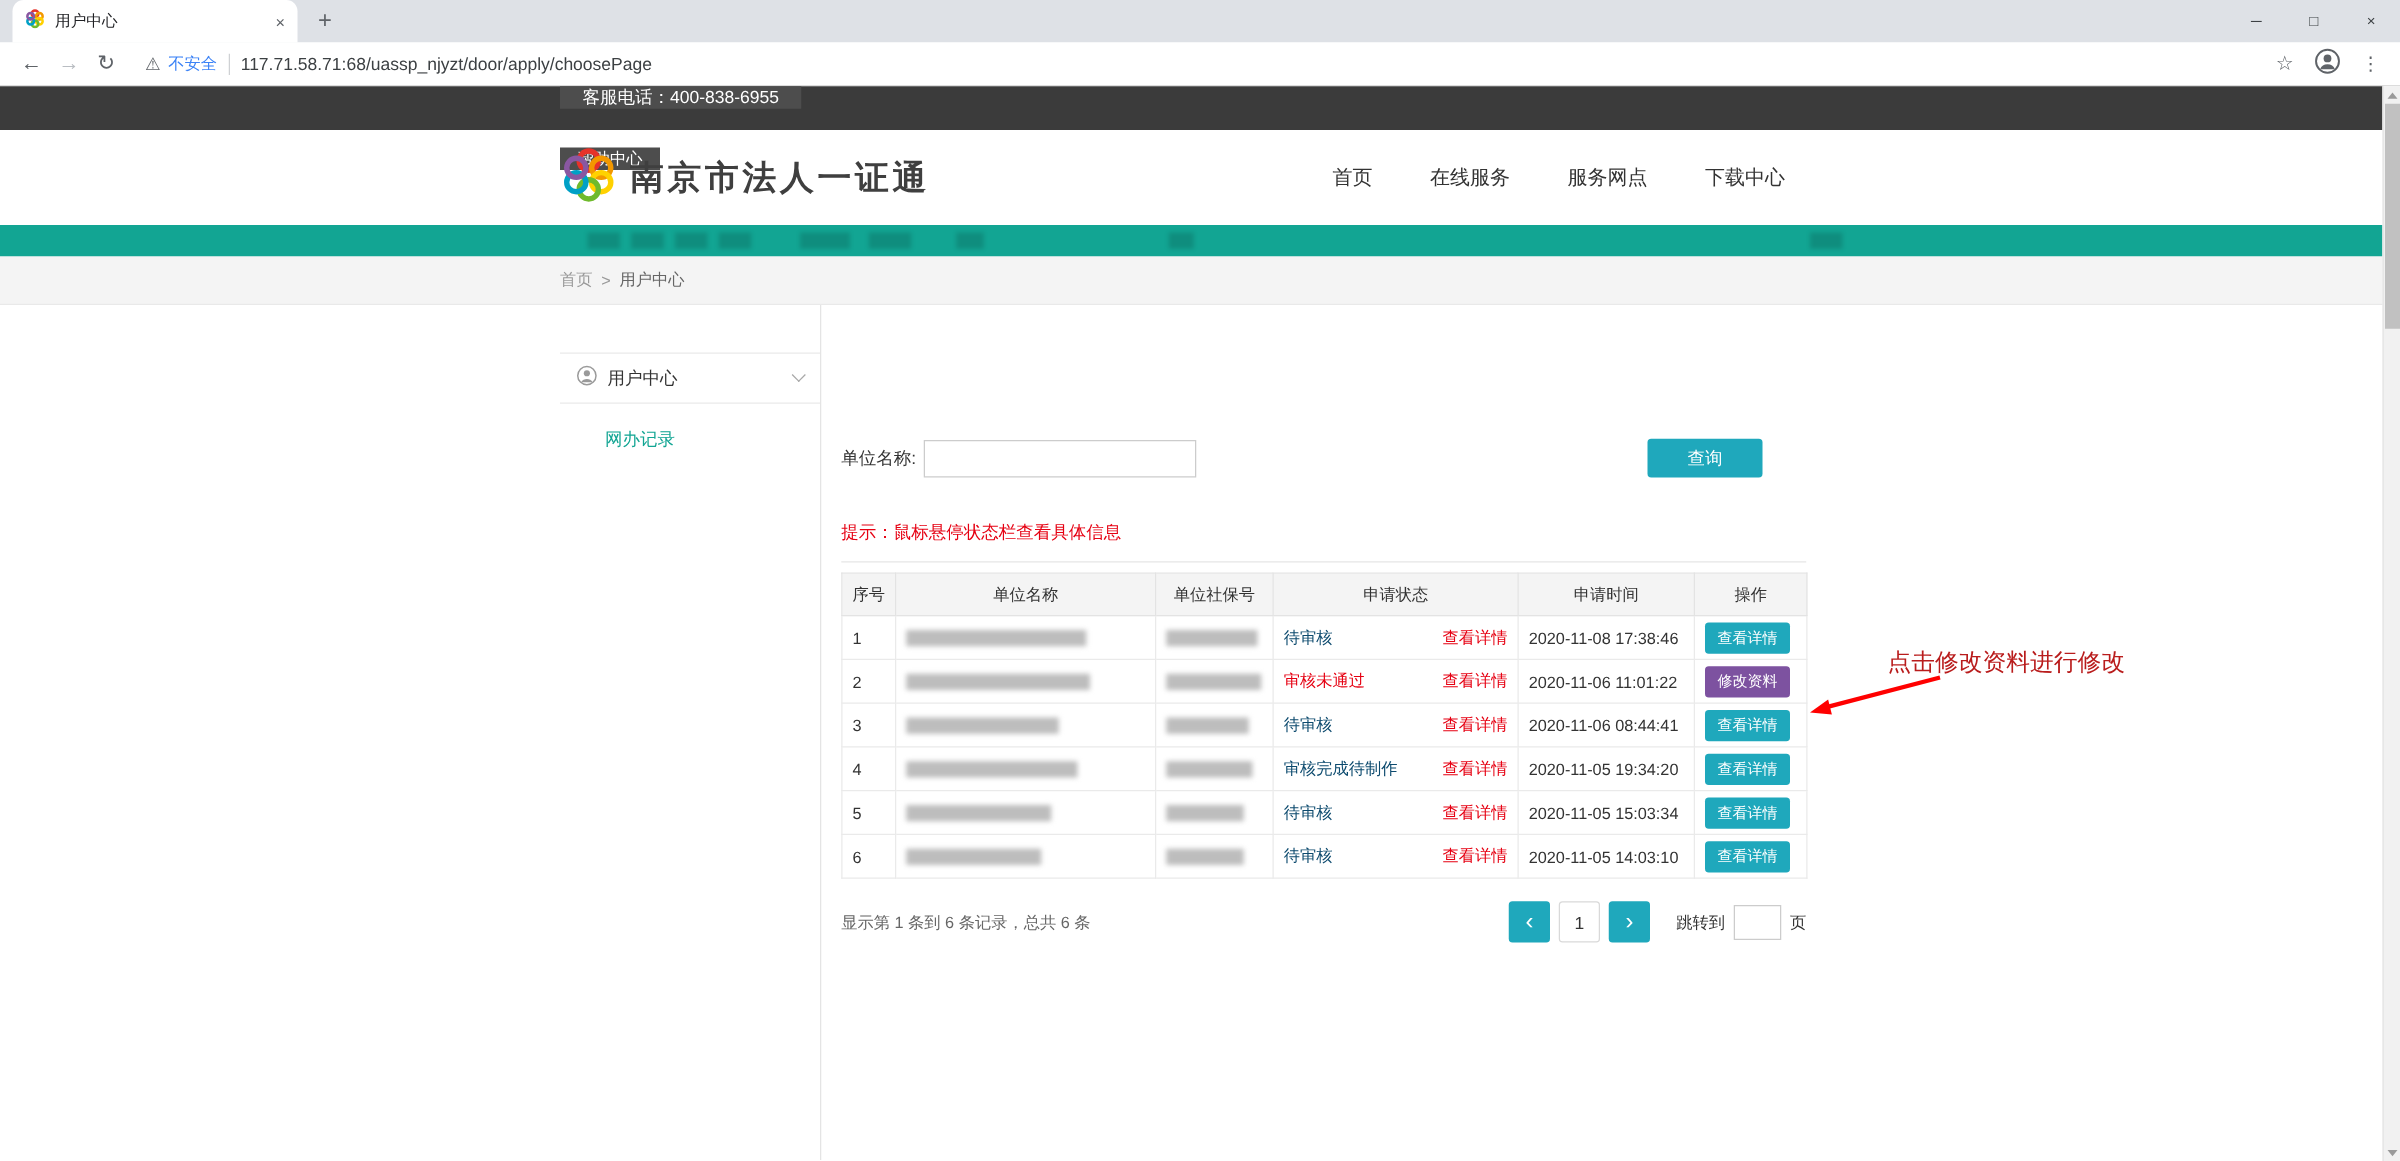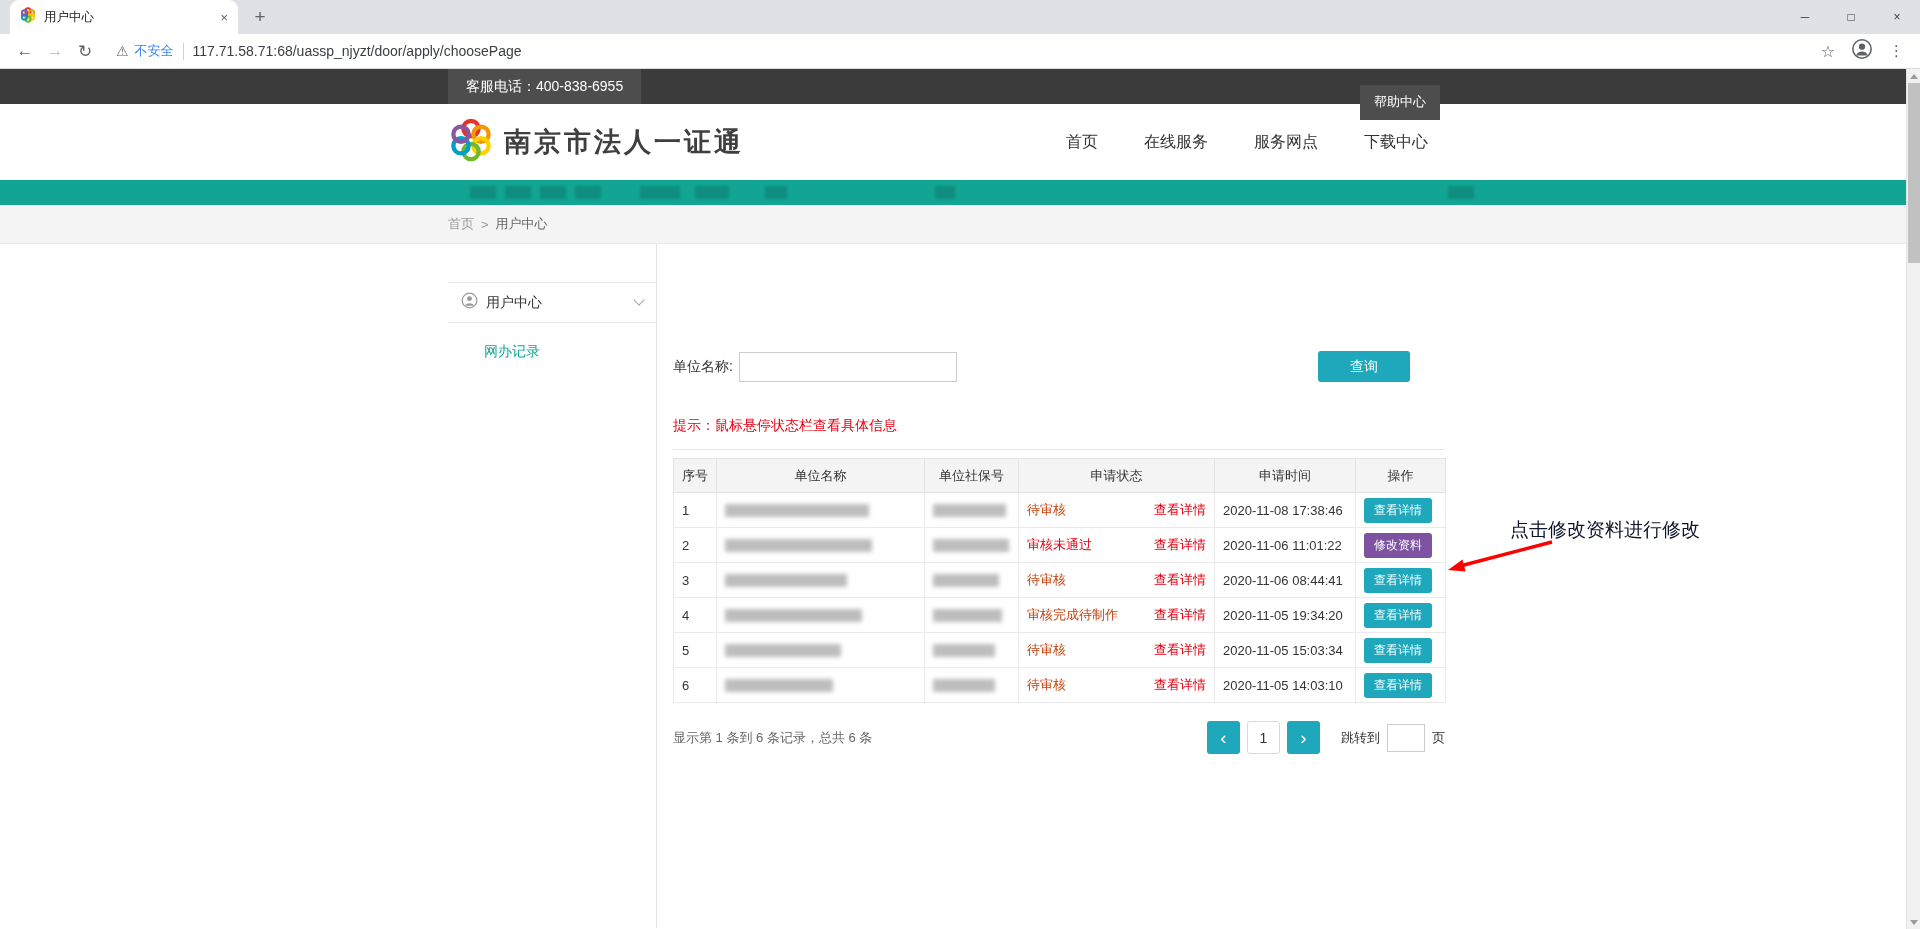--- a/index.html
+++ b/index.html
@@ -27,21 +27,21 @@
   .url-text { font-size: 14px; color: #3c4043; }
   .addr-right { margin-left: auto; display: flex; align-items: center; gap: 16px; padding-right: 6px; }
   .star-ico { font-size: 16px; color: #5f6368; cursor: pointer; }
   .dots-ico { font-size: 15px; color: #5f6368; cursor: pointer; }
 
   
   .page { position: absolute; left: 0; right: 14px; top: 69px; bottom: 0; background: #fff; }
   .container { width: 1010px; margin: 0 auto; position: relative; height: 100%; }
 
   .topbar { height: 35px; background: #3b3b3b; }
-  .topbar .container { display: flex; align-items: center; justify-content: space-between; }
+  .topbar .container { display: flex; align-items: flex-start; justify-content: space-between; flex-direction: column; }
   .phone-box { height: 35px; display: inline-flex; align-items: center; background: #4d4d4d; padding: 0 18px;
                color: #fff; font-size: 14px; }
   .help-box { height: 35px; display: inline-flex; align-items: center; background: #4d4d4d; padding: 0 14px;
               color: #fff; font-size: 13px; margin-right: 18px; cursor: pointer; margin-top: 31px; }
 
   .siteheader { height: 76px; background: #fff; }
   .siteheader .container { display: flex; align-items: center; }
   .brand-text { font-size: 27px; font-weight: bold; color: #3f3f3f; letter-spacing: 3px; margin-left: 10px; }
   .main-nav { margin-left: auto; display: flex; gap: 46px; padding-right: 30px; }
   .main-nav span { font-size: 16px; color: #333; cursor: pointer; }
@@ -79,38 +79,38 @@
 
   .hint-text { margin-top: 34px; font-size: 14px; color: #e60012; }
   .hint-divider { width: 772px; border-bottom: 1px solid #e6e6e6; margin-top: 14px; }
 
   table.records { width: 772px; margin-top: 8px; border-collapse: collapse; table-layout: fixed; font-size: 13px; }
   table.records th { background: #f4f4f4; border: 1px solid #e3e3e3; height: 34px; padding: 0 8px; text-align: center;
                      font-weight: normal; color: #333; }
   table.records td { border: 1px solid #eaeaea; height: 35px; padding: 0 8px; color: #333; }
   .blur-block { height: 13px; background: #bdbdbd; filter: blur(2px); border-radius: 1px; }
   .status-cell { display: flex; align-items: center; justify-content: space-between; }
-  .status-text.pending, .status-text.done { color: #c2410c; }
+  .status-text.pending, .status-text.done { color: #0c4a6e; }
   .status-text.rejected { color: #e60012; }
   .detail-link { color: #e60012; cursor: pointer; }
   .act-btn { border: none; color: #fff; font-size: 12px; padding: 4px 10px; border-radius: 3px; cursor: pointer; white-space: nowrap; }
   .act-btn.view { background: #1fa8bc; }
   .act-btn.edit { background: #7d52a0; }
 
   .table-footer { width: 772px; margin-top: 18px; display: flex; align-items: center; justify-content: space-between; }
   .summary-text { font-size: 13px; color: #666; }
   .pager { display: flex; align-items: center; gap: 7px; }
   .pg-btn { width: 33px; height: 33px; border: none; border-radius: 3px; background: #1fa8bc; color: #fff;
             font-size: 19px; line-height: 30px; cursor: pointer; }
   .pg-num { width: 33px; height: 33px; border: 1px solid #d9d9d9; border-radius: 3px; background: #fff; color: #333;
             font-size: 14px; cursor: pointer; }
   .jump-group { display: flex; align-items: center; gap: 7px; margin-left: 14px; font-size: 13px; color: #333; }
   .jump-input { width: 38px; height: 28px; border: 1px solid #ccc; outline: none; padding: 0 4px; }
 
-  .annotation-text { position: absolute; left: 1510px; top: 273px; font-size: 19px; color: #0f172a; white-space: nowrap; }
+  .annotation-text { position: absolute; left: 1510px; top: 273px; font-size: 19px; color: #b91c1c; white-space: nowrap; }
   .arrow-svg { position: absolute; left: 1440px; top: 293px; }
 
   
   .scrollbar { position: absolute; right: 0; top: 69px; bottom: 0; width: 14px; background: #f1f1f1; border-left: 1px solid #e3e3e3; }
   .sb-up, .sb-down { position: absolute; left: 0; width: 14px; height: 14px; display: flex; align-items: center; justify-content: center; }
   .sb-up { top: 0; } .sb-down { bottom: 0; }
   .sb-up i { border: 4px solid transparent; border-bottom: 5px solid #9a9a9a; display: block; margin-top: -4px; }
   .sb-down i { border: 4px solid transparent; border-top: 5px solid #9a9a9a; display: block; margin-bottom: -4px; }
   .sb-thumb { position: absolute; left: 1px; top: 14px; width: 12px; height: 180px; background: #c1c1c1; }
 </style>

